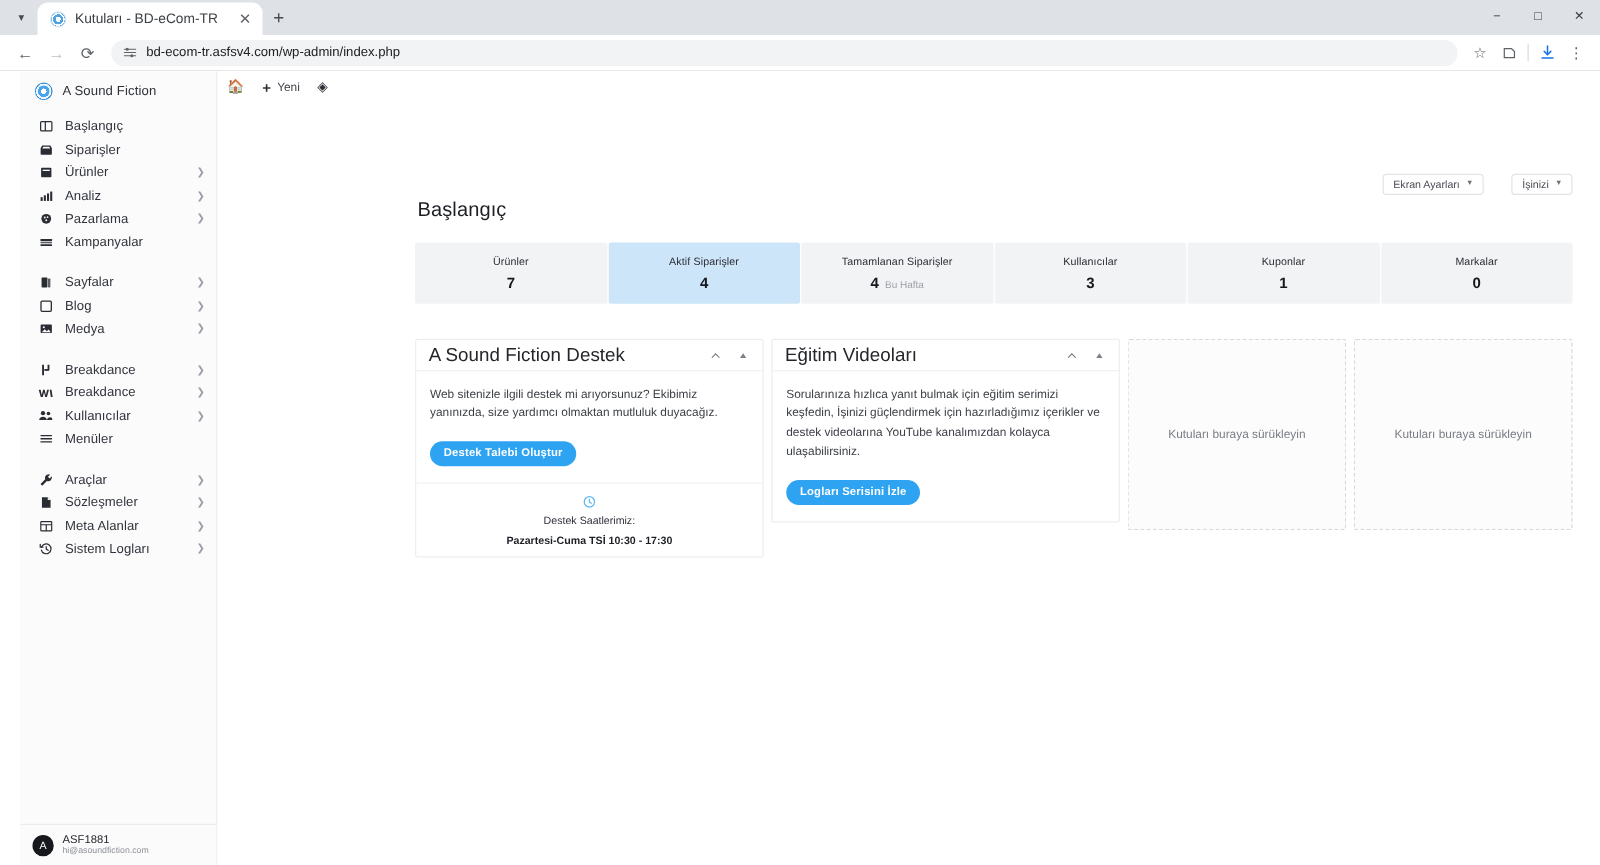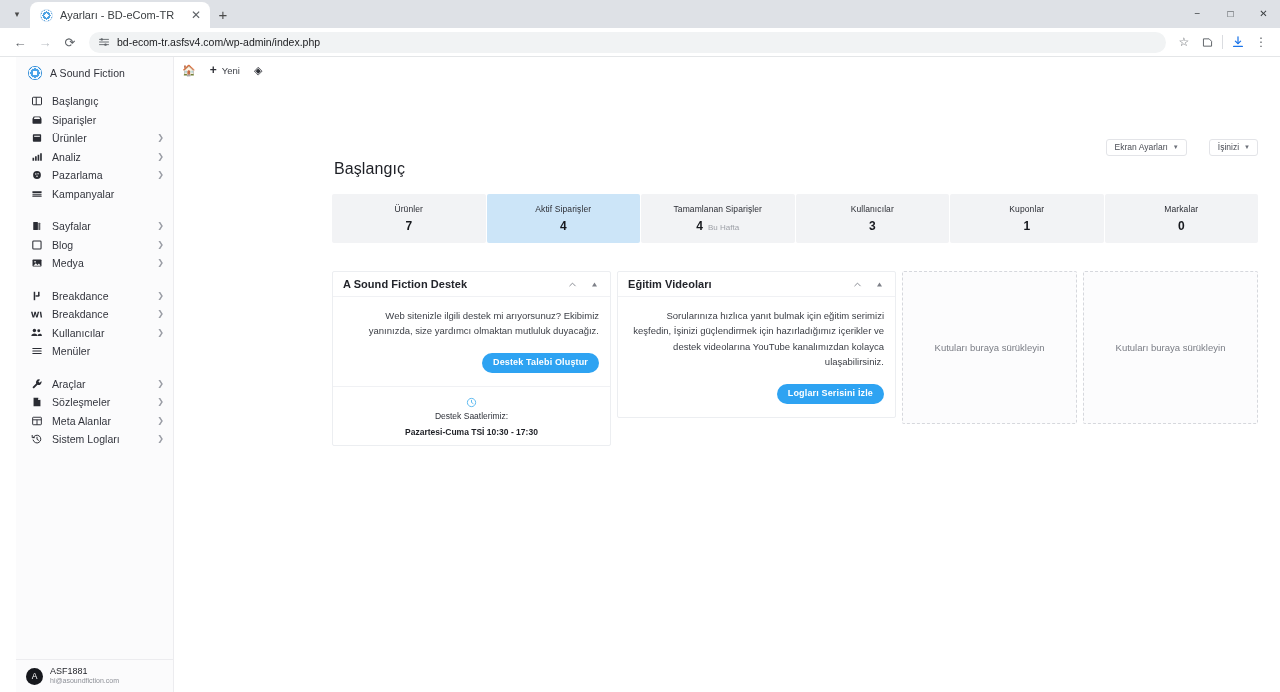--- a/index.html
+++ b/index.html
@@ -143,24 +143,24 @@
     display: flex; gap: 6px; align-items: flex-start;
   }
   .widget {
     width: 279px; background: #fff; border: 1px solid #eceef1; border-radius: 2px;
     flex: 0 0 279px;
   }
   .widget .whead {
     height: 25px; display: flex; align-items: center; padding: 0 8px 0 10px;
     border-bottom: 1px solid #f0f1f4; gap: 6px;
   }
-  .widget .wtitle { font-size: 11px; color: #23252b; flex: 1; letter-spacing: .05px; font-weight: bold; }
+  .widget .wtitle { font-size: 15px; color: #23252b; flex: 1; letter-spacing: .05px; }
   .widget .whicon { width: 16px; height: 16px; display: flex; align-items: center;
     justify-content: center; color: #7d8088; }
-  .widget .wbody { padding: 11px 11px 13px 11px; text-align: right; }
+  .widget .wbody { padding: 11px 11px 13px 11px; }
   .widget .wtext { font-size: 9.5px; color: #3b3e45; line-height: 1.62; }
   .btn-primary {
     display: inline-block; margin-top: 14px; background: #2ea3f2; color: #fff;
     font-size: 9px; font-weight: 700; border-radius: 11px; padding: 5.5px 11px 6px;
     line-height: 1; letter-spacing: .15px;
   }
   .widget .wfoot {
     border-top: 1px solid #f0f1f4; padding: 7px 11px 8px; display: flex;
     align-items: center; gap: 6px; flex-direction: column;
   }
@@ -178,21 +178,21 @@
 </style>
 </head>
 <body>
 
 <div class="browser">
 
   <div class="tabstrip">
     <div class="tabsearch">▾</div>
     <div class="tab">
       <div class="favicon"></div>
-      <div class="tabtitle">Ayarları - BD-eCom-TR</div>
+      <div class="tabtitle">Kutuları - BD-eCom-TR</div>
       <div class="tabclose">✕</div>
     </div>
     <div class="newtab">+</div>
     <div class="wincontrols">
       <div>−</div>
       <div>□</div>
       <div>✕</div>
     </div>
   </div>
 

